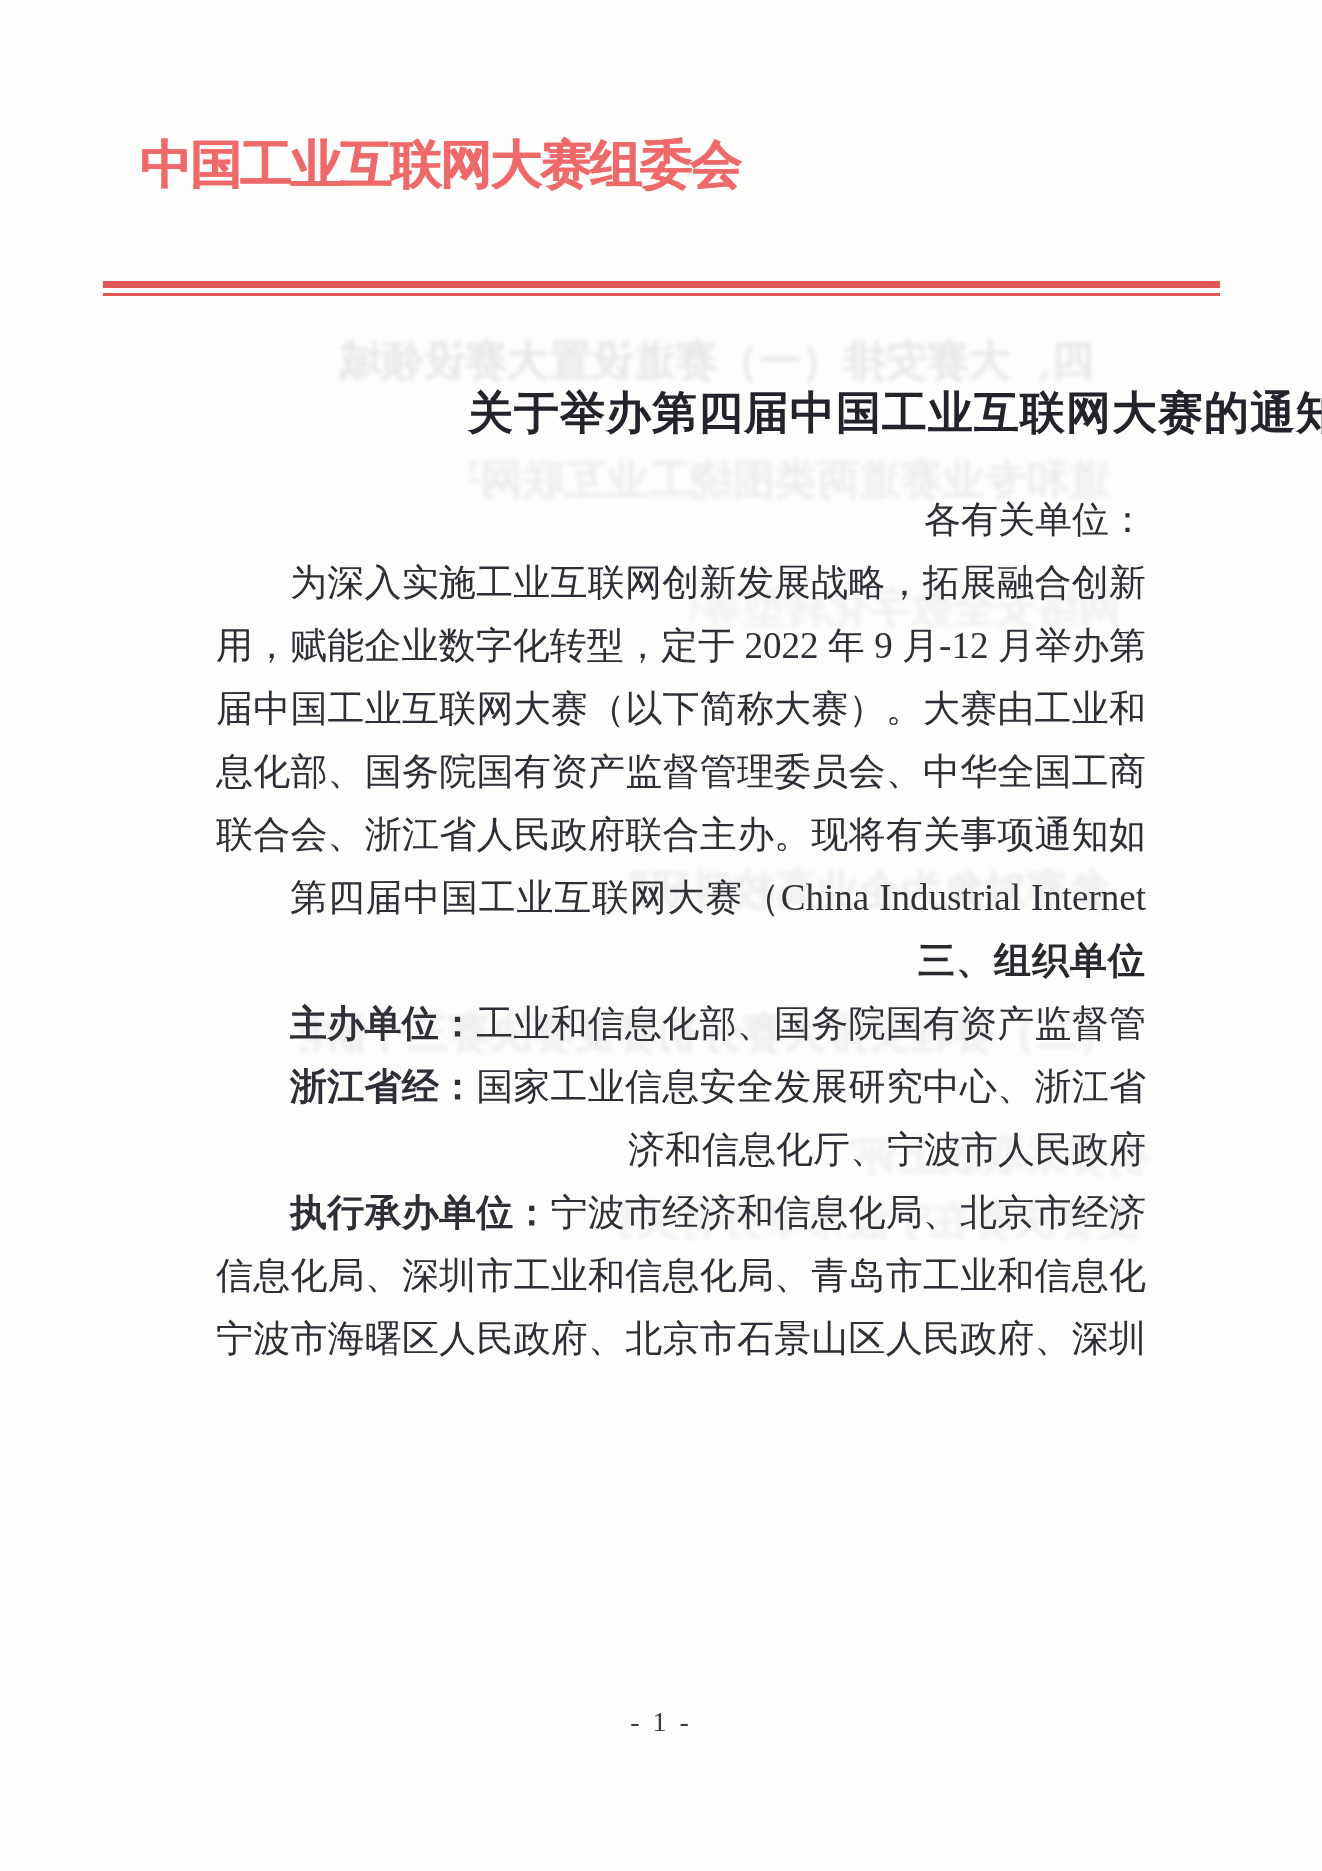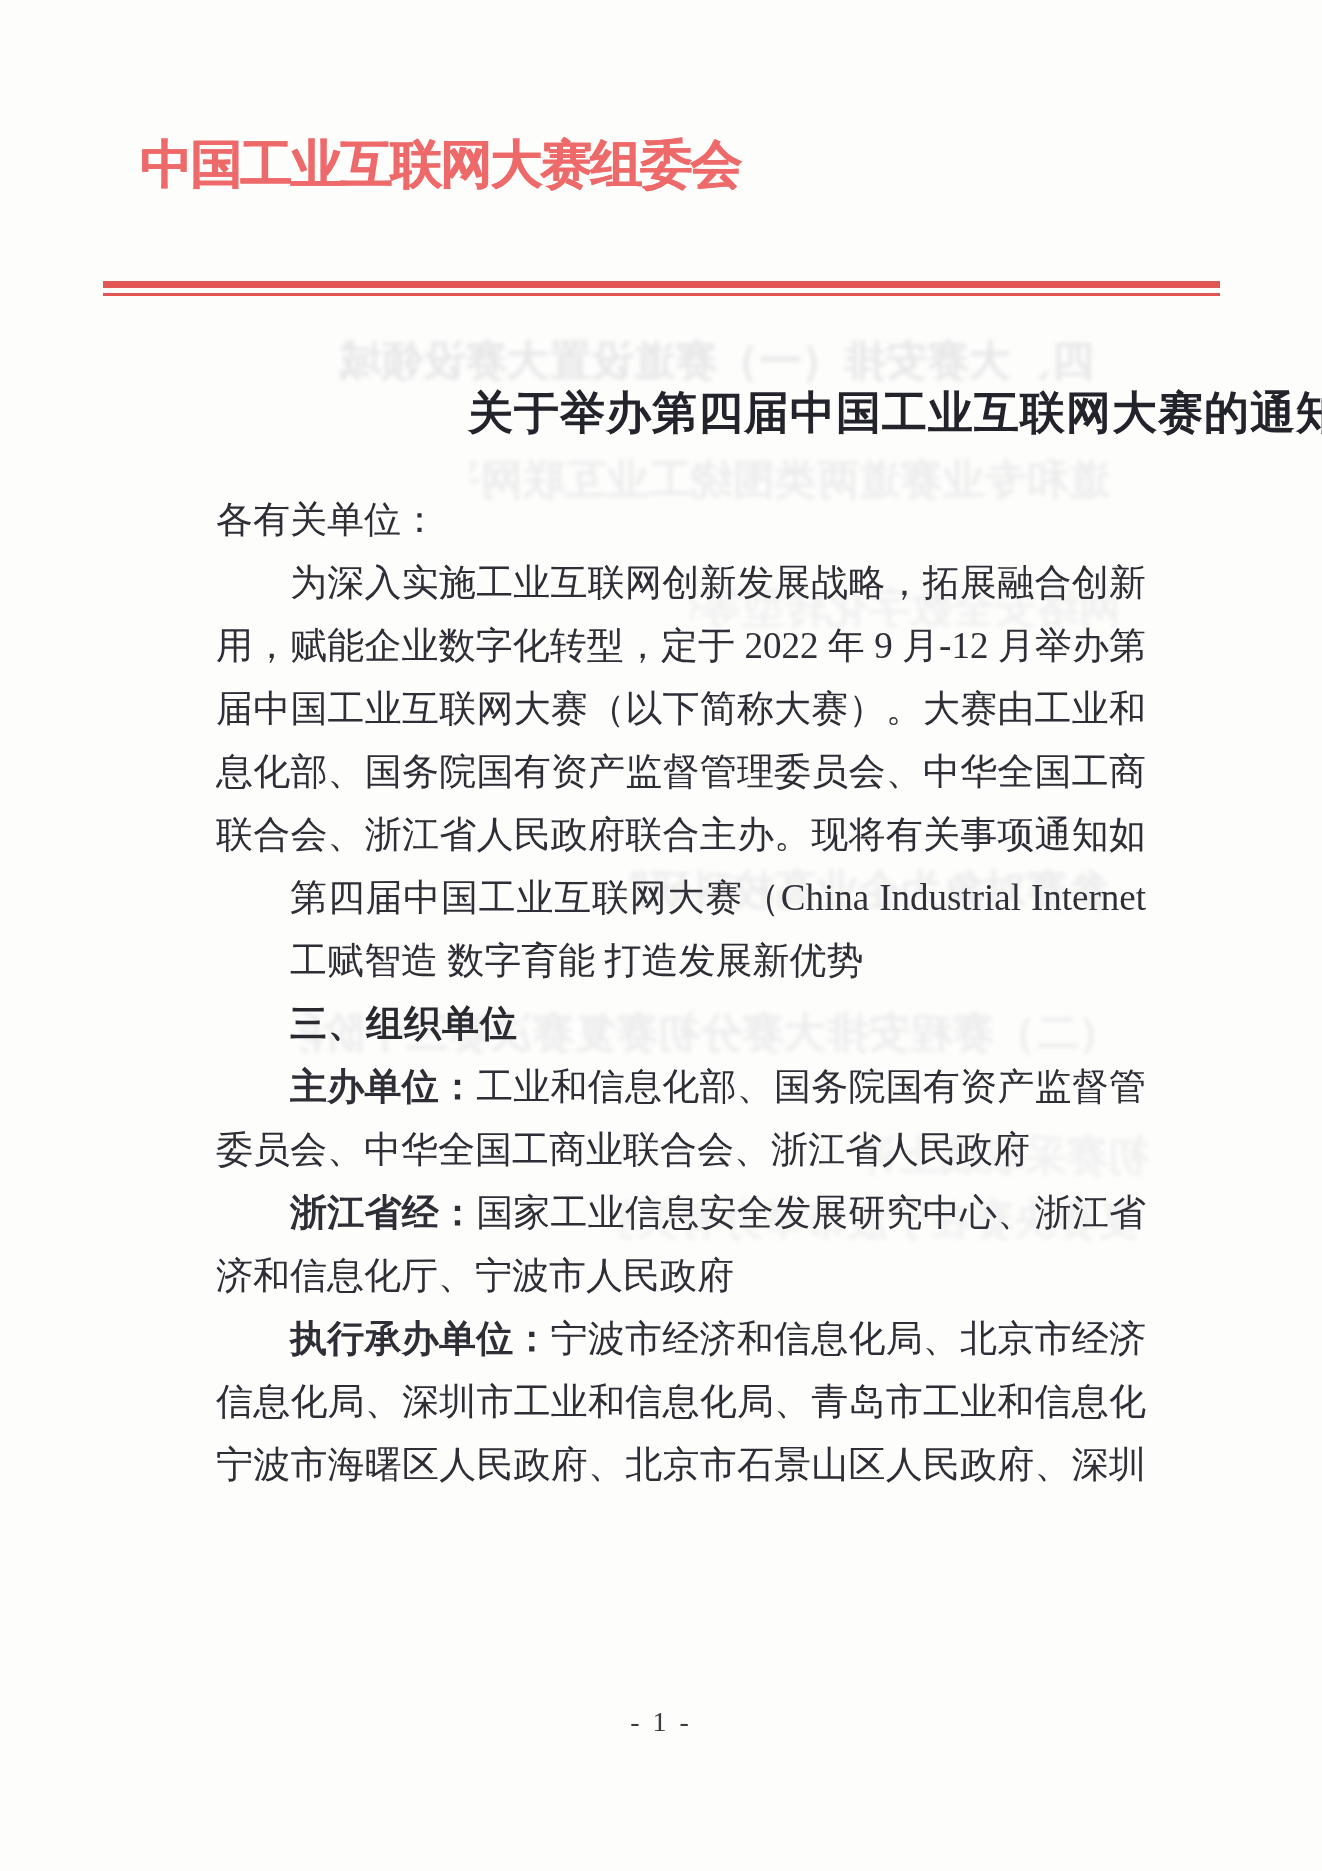--- a/index.html
+++ b/index.html
@@ -26,21 +26,21 @@
     margin:0;text-align:right;
     font-size:45px;font-weight:700;letter-spacing:1px;
     color:#23232b;
     padding-left:20px;
   }
   
   .doc-body{
     position:absolute;top:488px;left:216px;width:930px;
     font-size:37px;line-height:63px;color:#2e2e36;
   }
-  .line{height:63px;overflow:hidden;}
+  .line{height:63px;overflow:hidden;text-align:right;}
   .line.j{text-align:justify;text-align-last:justify;}
   .line.ind{padding-left:74px;}
   .line.hd{
     font-family:"Liberation Sans","DejaVu Sans",sans-serif;
     font-weight:700;letter-spacing:1px;color:#28282f;
   }
   .seg.b{font-weight:700;}
   
   .page-number{
     position:absolute;top:1706px;left:0;width:100%;
@@ -69,24 +69,22 @@
   <h1 class="doc-title">关于举办第四届中国工业互联网大赛的通知</h1>
 
   <div class="doc-body" id="doc-body">
       <div class="line"><span class="seg">各有关单位：</span></div>
       <div class="line ind j"><span class="seg">为深入实施工业互联网创新发展战略，拓展融合创新应</span></div>
       <div class="line j"><span class="seg">用，赋能企业数字化转型，定于 2022 年 9 月-12 月举办第四</span></div>
       <div class="line j"><span class="seg">届中国工业互联网大赛（以下简称大赛）。大赛由工业和信</span></div>
       <div class="line j"><span class="seg">息化部、国务院国有资产监督管理委员会、中华全国工商业</span></div>
       <div class="line j"><span class="seg">联合会、浙江省人民政府联合主办。现将有关事项通知如下：</span></div>
       <div class="line ind j"><span class="seg">第四届中国工业互联网大赛（China Industrial Internet Contest</span></div>
-      <div class="line ind"><span class="seg">工赋智造 数字育能 打造发展新优势</span></div>
       <div class="line ind hd"><span class="seg b">三、组织单位</span></div>
       <div class="line ind j"><span class="seg b">主办单位：</span><span class="seg">工业和信息化部、国务院国有资产监督管理</span></div>
-      <div class="line"><span class="seg">委员会、中华全国工商业联合会、浙江省人民政府</span></div>
       <div class="line ind j"><span class="seg b">浙江省经：</span><span class="seg">国家工业信息安全发展研究中心、浙江省经</span></div>
       <div class="line"><span class="seg">济和信息化厅、宁波市人民政府</span></div>
       <div class="line ind j"><span class="seg b">执行承办单位：</span><span class="seg">宁波市经济和信息化局、北京市经济和</span></div>
       <div class="line j"><span class="seg">信息化局、深圳市工业和信息化局、青岛市工业和信息化局、</span></div>
       <div class="line j"><span class="seg">宁波市海曙区人民政府、北京市石景山区人民政府、深圳市</span></div>
     </div>
 
   <div class="page-number">- 1 -</div>
 
   <div id="ghost-layer">

